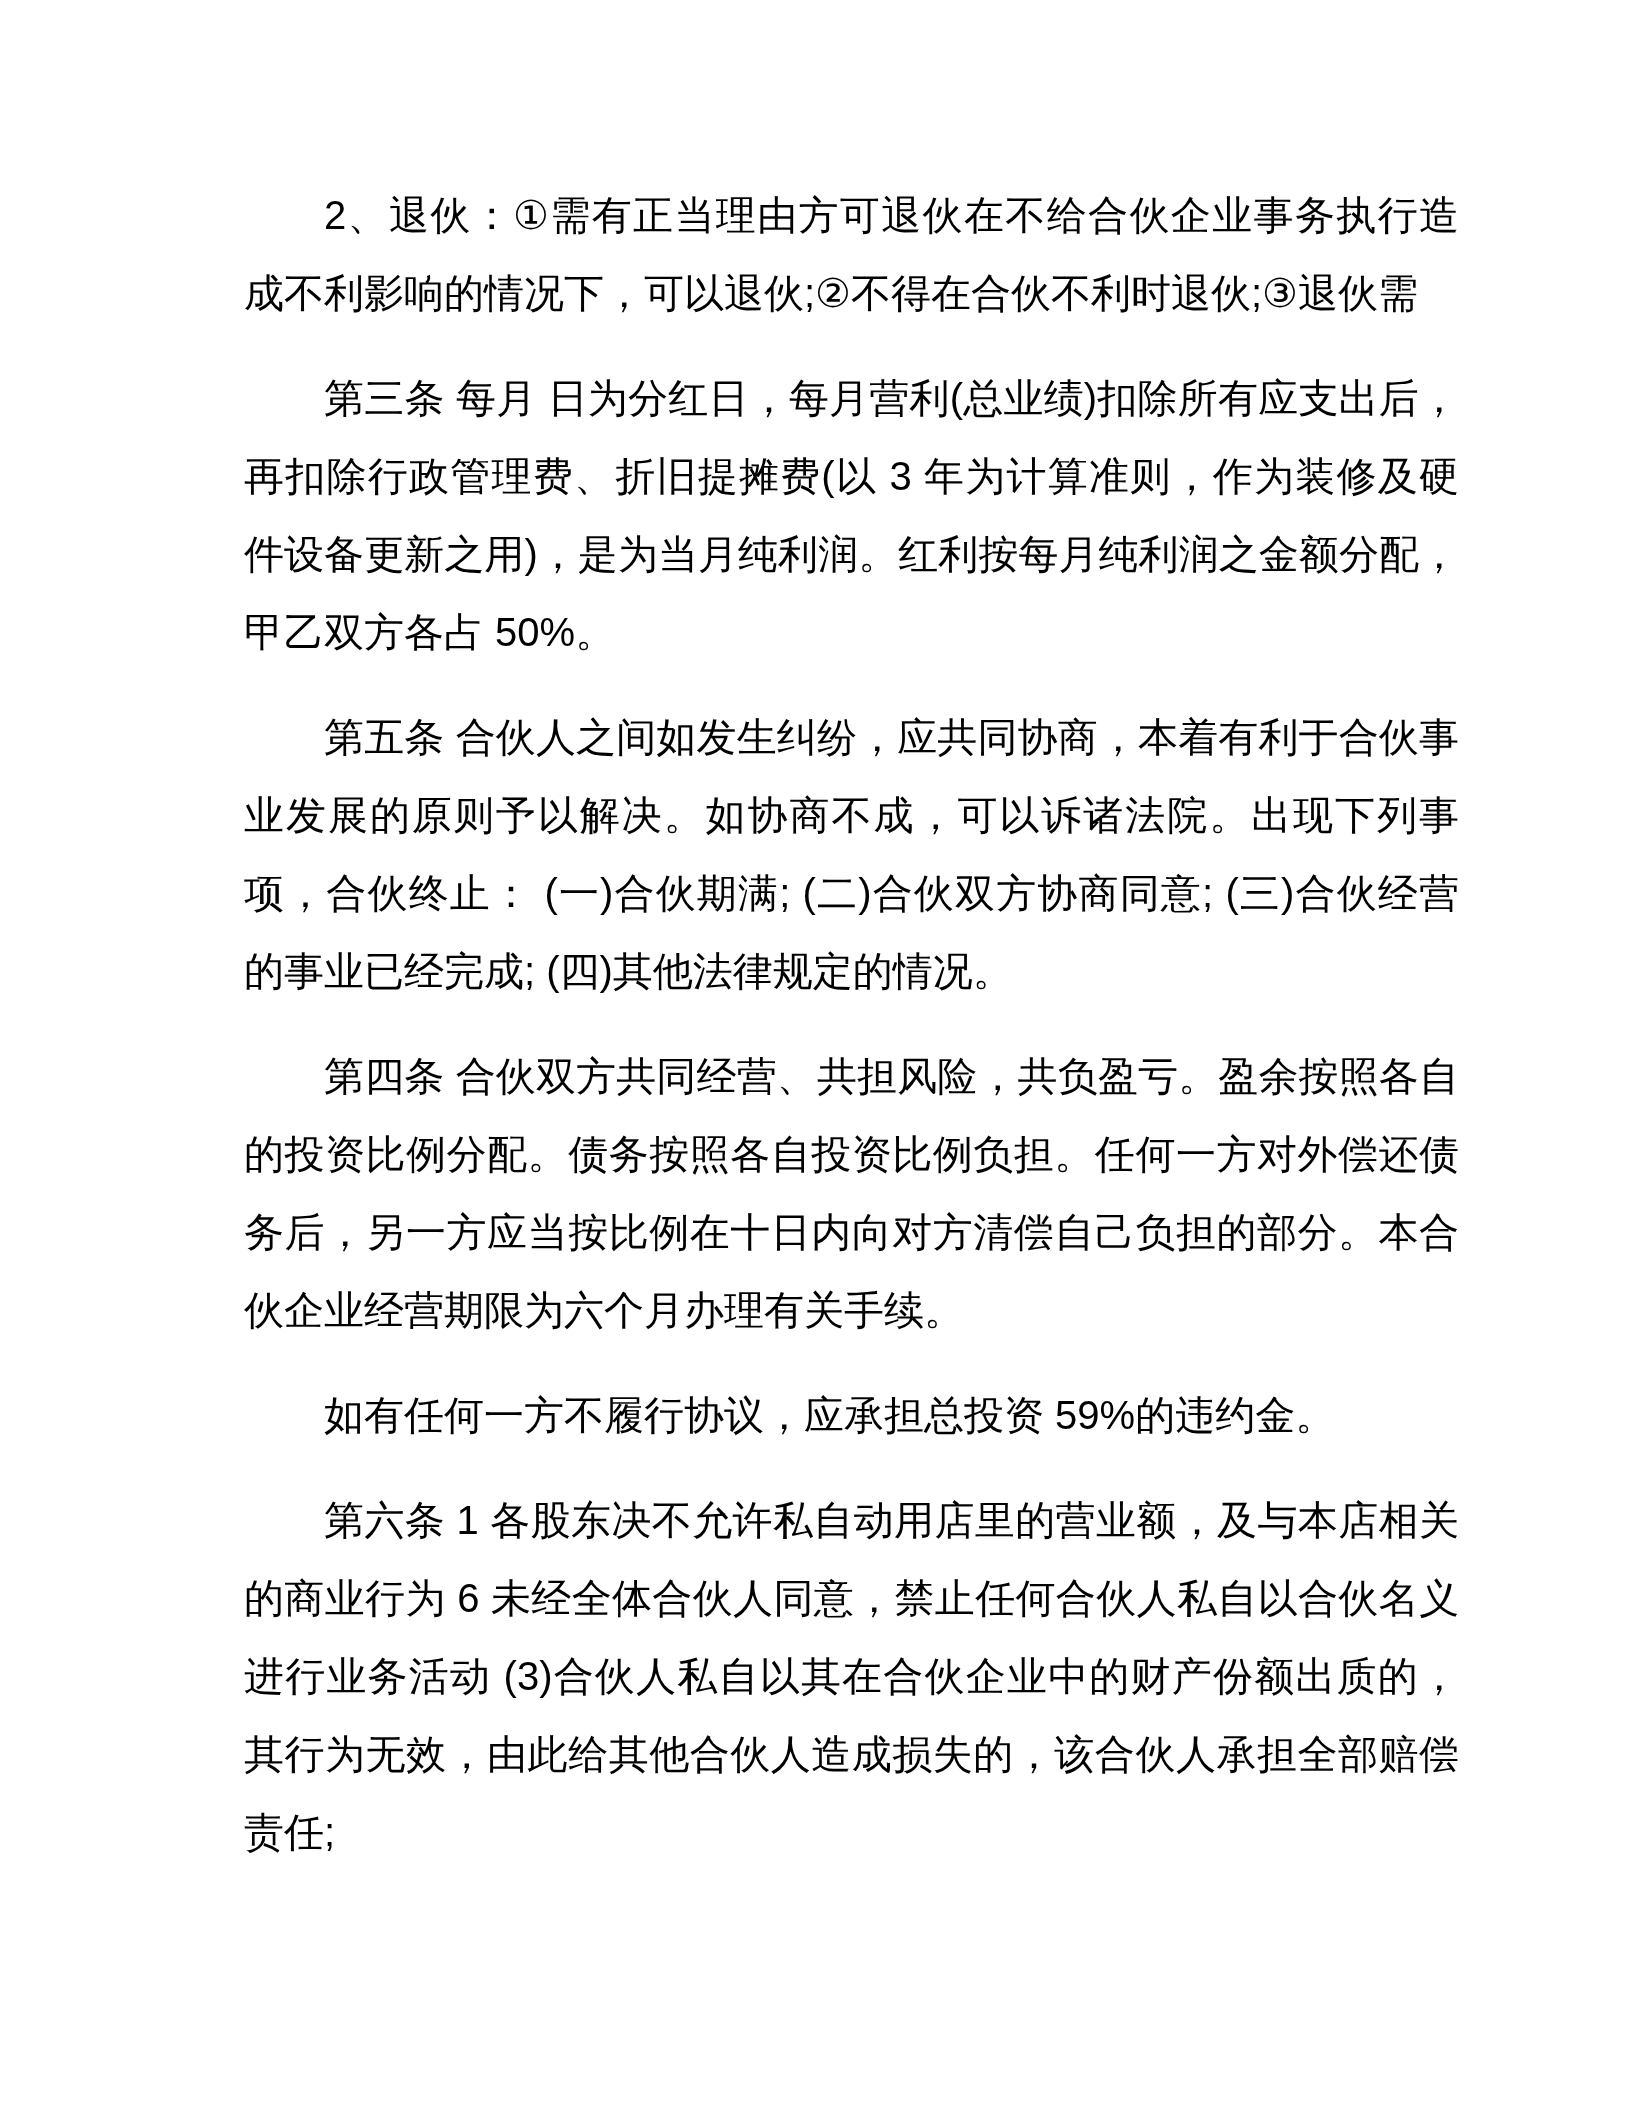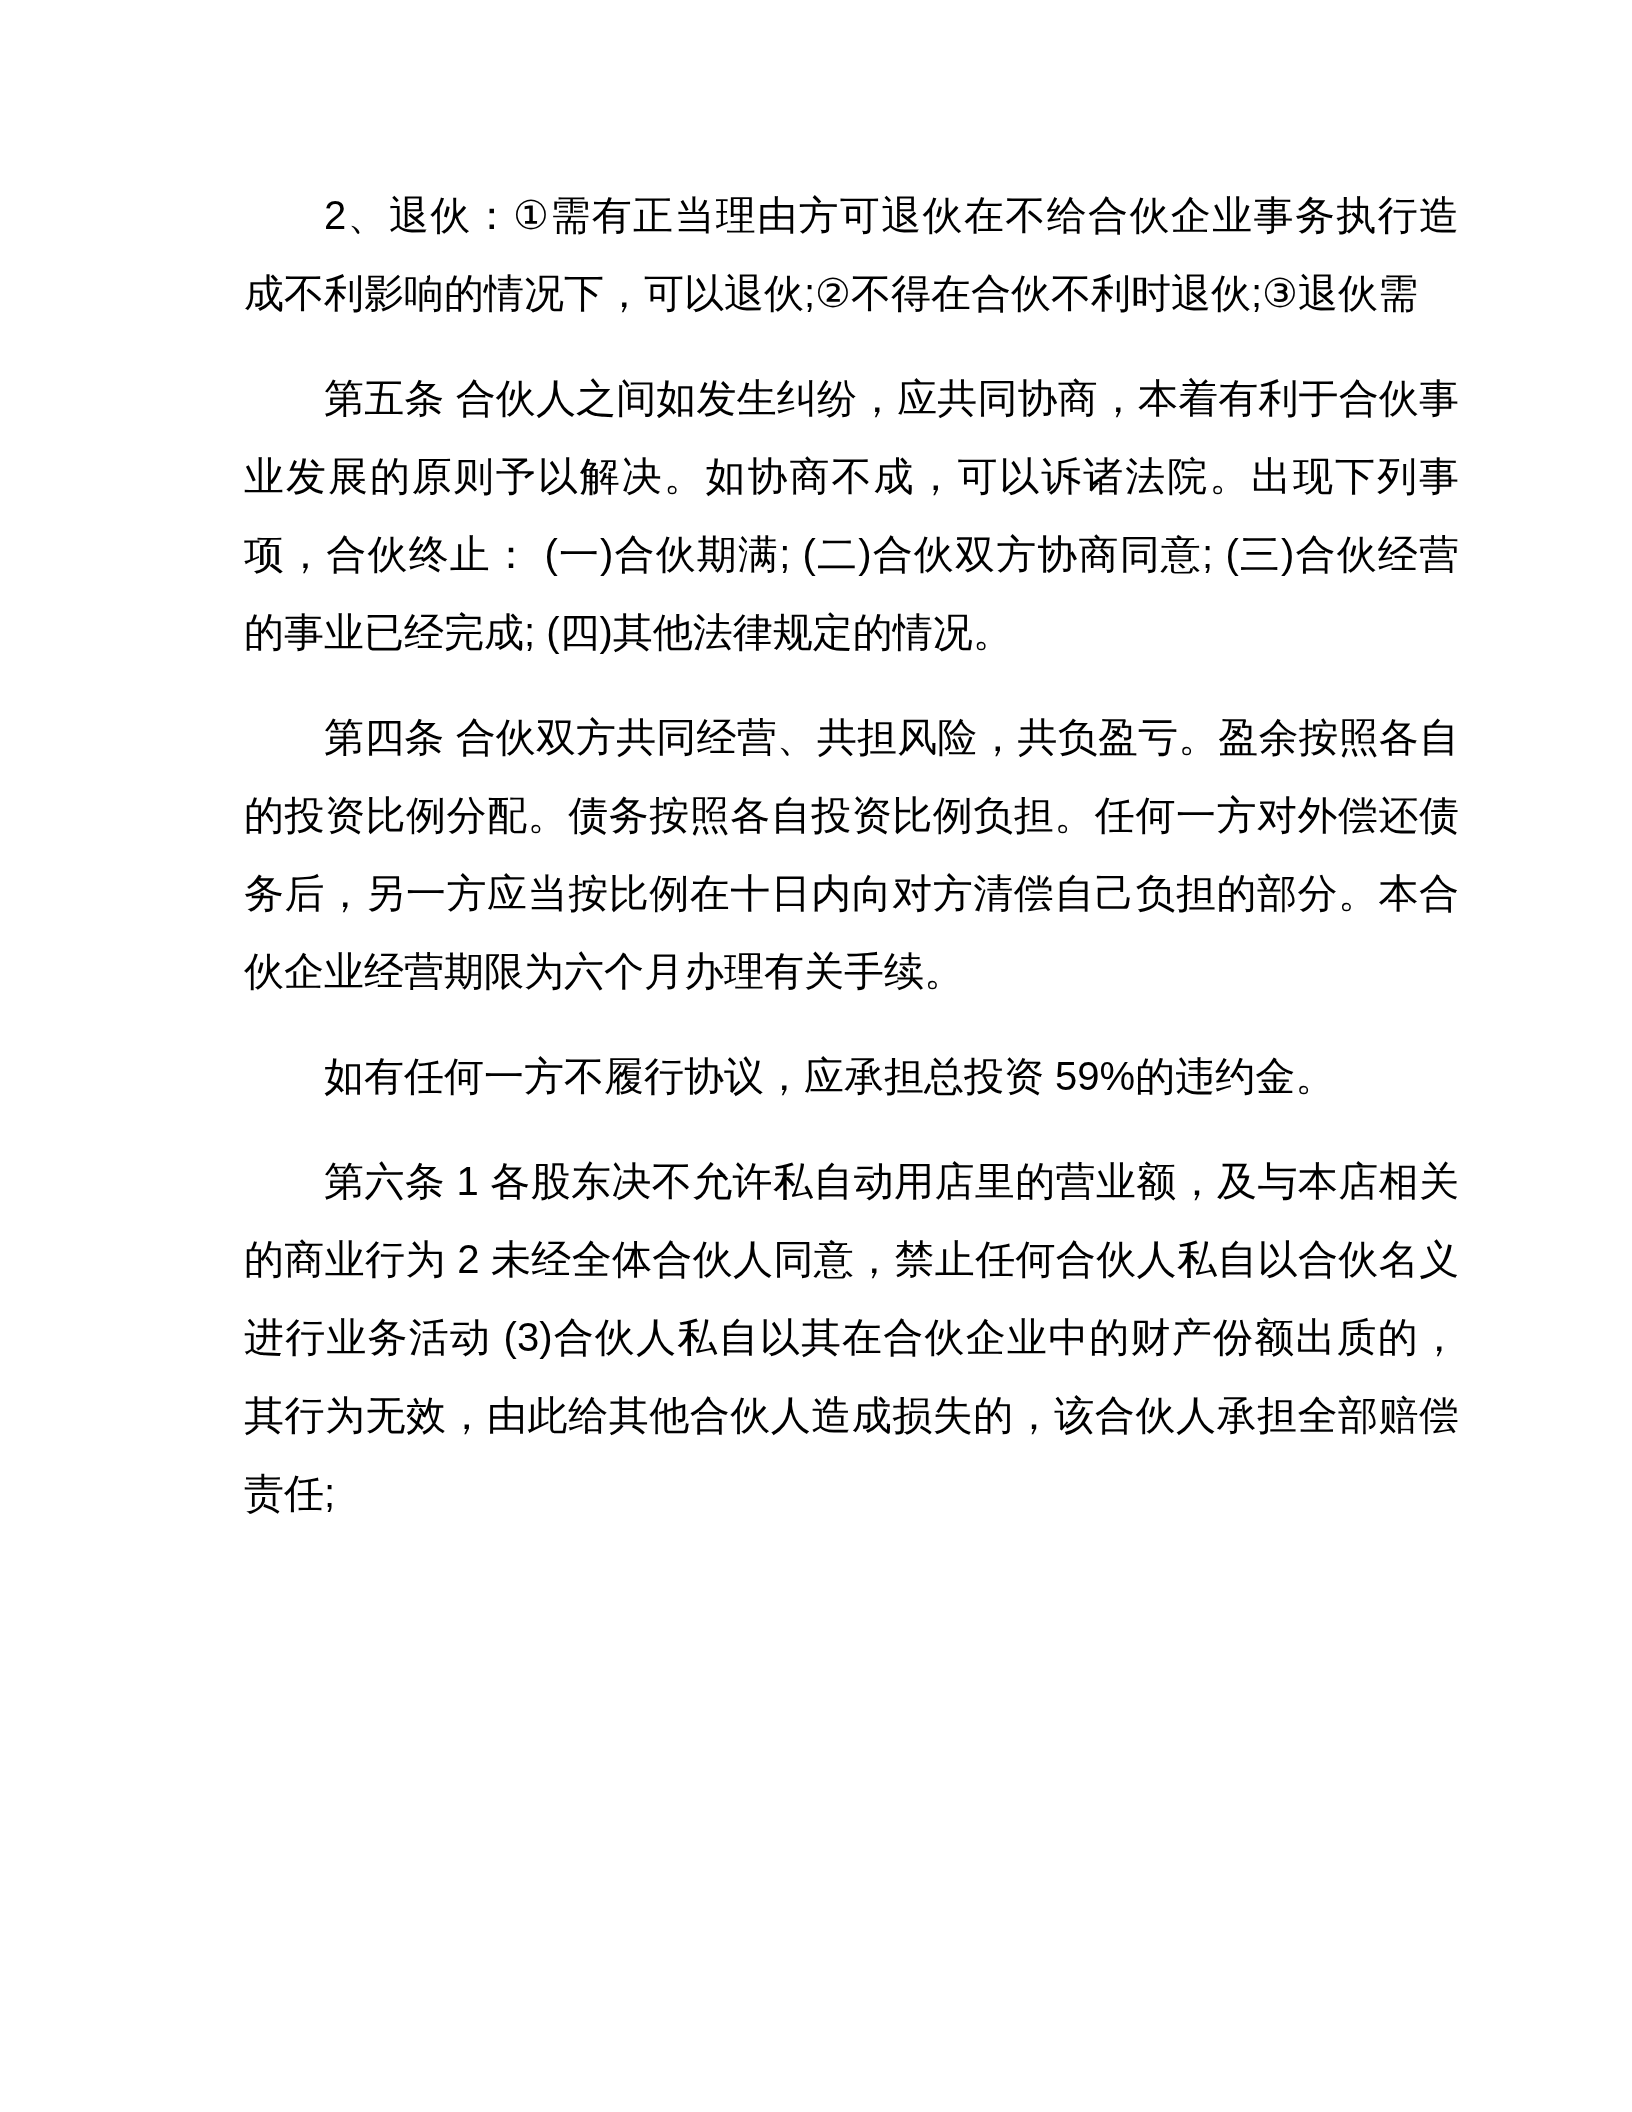--- a/index.html
+++ b/index.html
@@ -32,17 +32,18 @@
     text-indent: 2em;
     word-break: break-all;
     color: #000000;
   }
 </style>
 </head>
 <body>
 
 <div class="page">
   <p class="para">2、退伙：①需有正当理由方可退伙在不给合伙企业事务执行造成不利影响的情况下，可以退伙;②不得在合伙不利时退伙;③退伙需</p>
+  <p class="para">第三条 每月 日为分红日，每月营利(总业绩)扣除所有应支出后，再扣除行政管理费、折旧提摊费(以 3 年为计算准则，作为装修及硬件设备更新之用)，是为当月纯利润。红利按每月纯利润之金额分配，甲乙双方各占 50%。</p>
   <p class="para">第五条 合伙人之间如发生纠纷，应共同协商，本着有利于合伙事业发展的原则予以解决。如协商不成，可以诉诸法院。出现下列事项，合伙终止： (一)合伙期满; (二)合伙双方协商同意; (三)合伙经营的事业已经完成; (四)其他法律规定的情况。</p>
   <p class="para">第四条 合伙双方共同经营、共担风险，共负盈亏。盈余按照各自的投资比例分配。债务按照各自投资比例负担。任何一方对外偿还债务后，另一方应当按比例在十日内向对方清偿自己负担的部分。本合伙企业经营期限为六个月办理有关手续。</p>
   <p class="para">如有任何一方不履行协议，应承担总投资 59%的违约金。</p>
-  <p class="para">第六条 1 各股东决不允许私自动用店里的营业额，及与本店相关的商业行为 2 未经全体合伙人同意，禁止任何合伙人私自以合伙名义进行业务活动 (3)合伙人私自以其在合伙企业中的财产份额出质的，其行为无效，由此给其他合伙人造成损失的，该合伙人承担全部赔偿责任;</p>
+  <p class="para">第六条 1 各股东决不允许私自动用店里的营业额，及与本店相关的商业行为 6 未经全体合伙人同意，禁止任何合伙人私自以合伙名义进行业务活动 (3)合伙人私自以其在合伙企业中的财产份额出质的，其行为无效，由此给其他合伙人造成损失的，该合伙人承担全部赔偿责任;</p>
 </div>
 
 </body></html>

